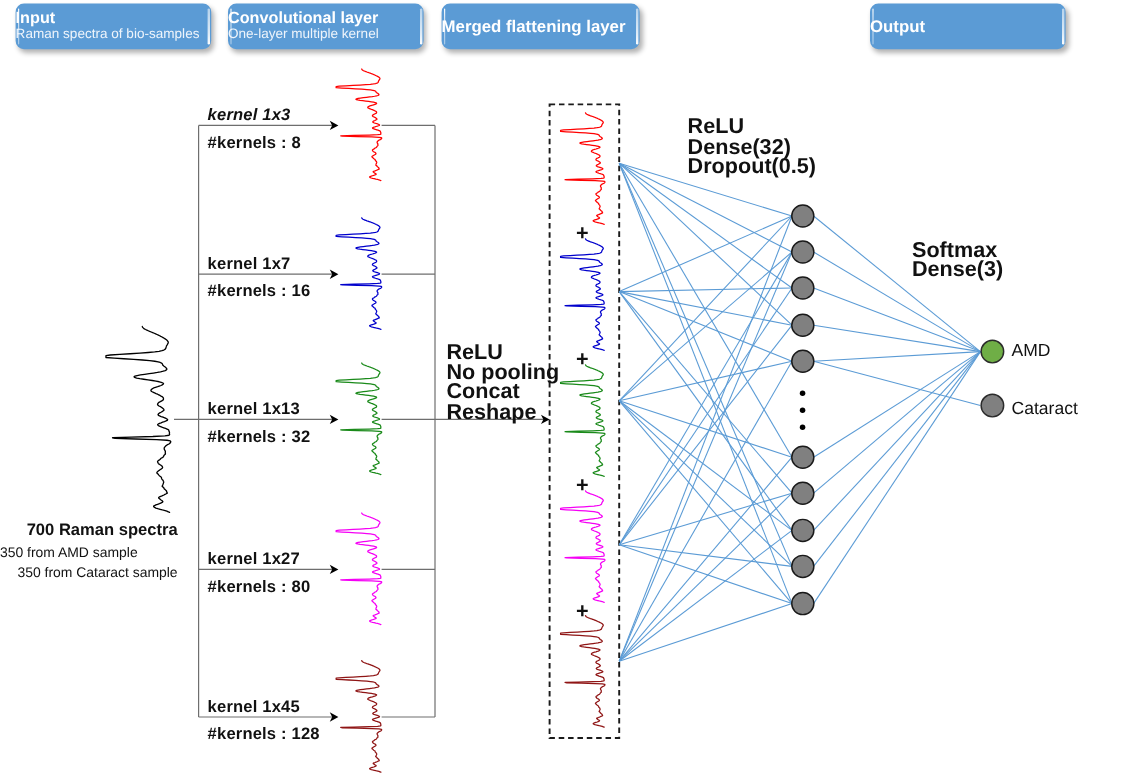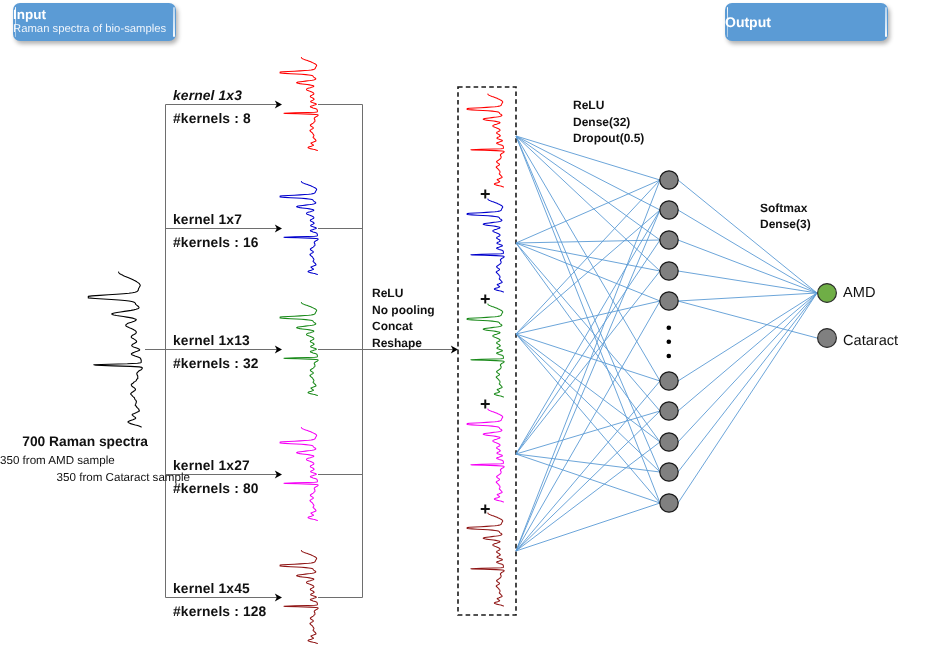--- a/index.html
+++ b/index.html
@@ -26,21 +26,21 @@
           border-radius:1.5px;}
   .hdrbox .t{color:#ffffff;font-weight:bold;line-height:1.05;white-space:nowrap;}
   .hdrbox .s{color:#eef4fb;line-height:1.08;white-space:nowrap;}
   .hdrbox.two .t{font-size:13.5px;margin-bottom:1px;}
   .hdrbox.two .s{font-size:11.3px;}
   .hdrbox.one .t{font-size:14px;}
 
   
   .lbl{position:absolute;white-space:nowrap;color:#111111;}
   .krn{font-size:13.8px;font-weight:bold;letter-spacing:0.15px;}
-  .note{font-size:12px;font-weight:bold;line-height:16.5px;}
+  .note{font-size:18px;font-weight:bold;line-height:16.5px;}
   .capmain{font-size:13.8px;font-weight:bold;}
   .capsub{font-size:11.6px;}
   .clslbl{font-size:14.6px;font-weight:normal;}
   .plus{font-size:18px;font-weight:bold;line-height:1;color:#111;}
 </style>
 </head>
 <body>
 
 <div id="stage">
   <svg class="layer" id="mainsvg" viewBox="0 0 939 650">
@@ -134,41 +134,48 @@
       <circle cx="827" cy="293" r="9.4" fill="#6fae46" stroke="#2b2b2b" stroke-width="1.2"></circle>
       <circle cx="827" cy="338" r="9.4" fill="#808080" stroke="#2b2b2b" stroke-width="1.2"></circle>
     </svg>
   <div id="htmlover">
 
     <div class="hdrbox two" style="left:13px;width:163px;">
       <div class="t">Input</div>
       <div class="s">Raman spectra of bio-samples</div>
     </div>
 
-
+    <div class="hdrbox two" style="left:190px;width:163px;">
+      <div class="t">Convolutional layer</div>
+      <div class="s">One-layer multiple kernel</div>
+    </div>
+
+    <div class="hdrbox one" style="left:368px;width:165px;">
+      <div class="t">Merged flattening layer</div>
+    </div>
 
 
     <div class="hdrbox one" style="left:725px;width:163px;">
       <div class="t">Output</div>
     </div>
 
     <div class="lbl krn" style="left:173px;top:87.5px;font-style:italic;">kernel 1x3</div>
     <div class="lbl krn" style="left:173px;top:111px;">#kernels : 8</div>
     <div class="lbl krn" style="left:173px;top:211.5px;">kernel 1x7</div>
     <div class="lbl krn" style="left:173px;top:235px;">#kernels : 16</div>
     <div class="lbl krn" style="left:173px;top:332.5px;">kernel 1x13</div>
     <div class="lbl krn" style="left:173px;top:356px;">#kernels : 32</div>
     <div class="lbl krn" style="left:173px;top:457.5px;">kernel 1x27</div>
     <div class="lbl krn" style="left:173px;top:481px;">#kernels : 80</div>
     <div class="lbl krn" style="left:173px;top:580.5px;">kernel 1x45</div>
     <div class="lbl krn" style="left:173px;top:604px;">#kernels : 128</div>
 
     <div class="lbl capmain" style="left:0px;width:148px;text-align:right;top:434px;">700 Raman spectra</div>
     <div class="lbl capsub" style="left:0px;width:148px;top:453.5px;">350 from AMD sample</div>
-    <div class="lbl capsub" style="left:0px;width:148px;text-align:right;top:471px;padding-left:42px;">350 from Cataract sample</div>
+    <div class="lbl capsub" style="left:0px;width:148px;text-align:right;top:471px;">350 from Cataract sample</div>
 
     <div class="lbl note" style="left:372px;top:285px;">
       <div>ReLU</div>
       <div>No pooling</div>
       <div>Concat</div>
       <div>Reshape</div>
     </div>
 
     <div class="lbl note" style="left:573px;top:97px;">
       <div>ReLU</div>

